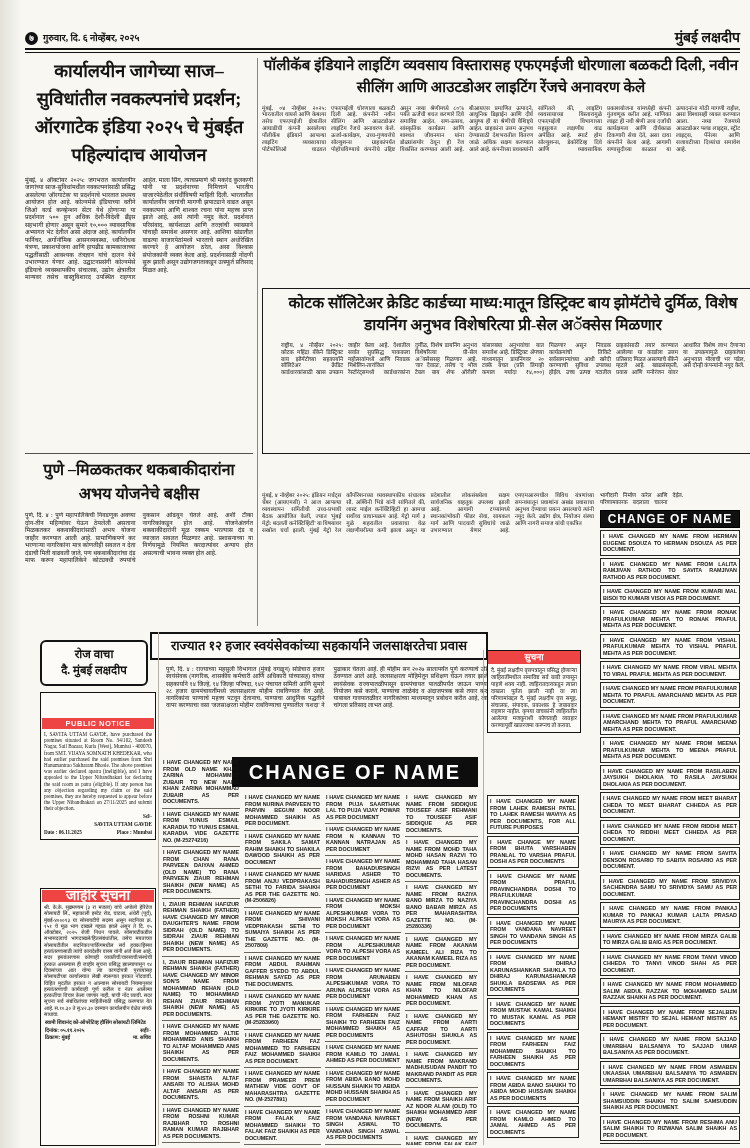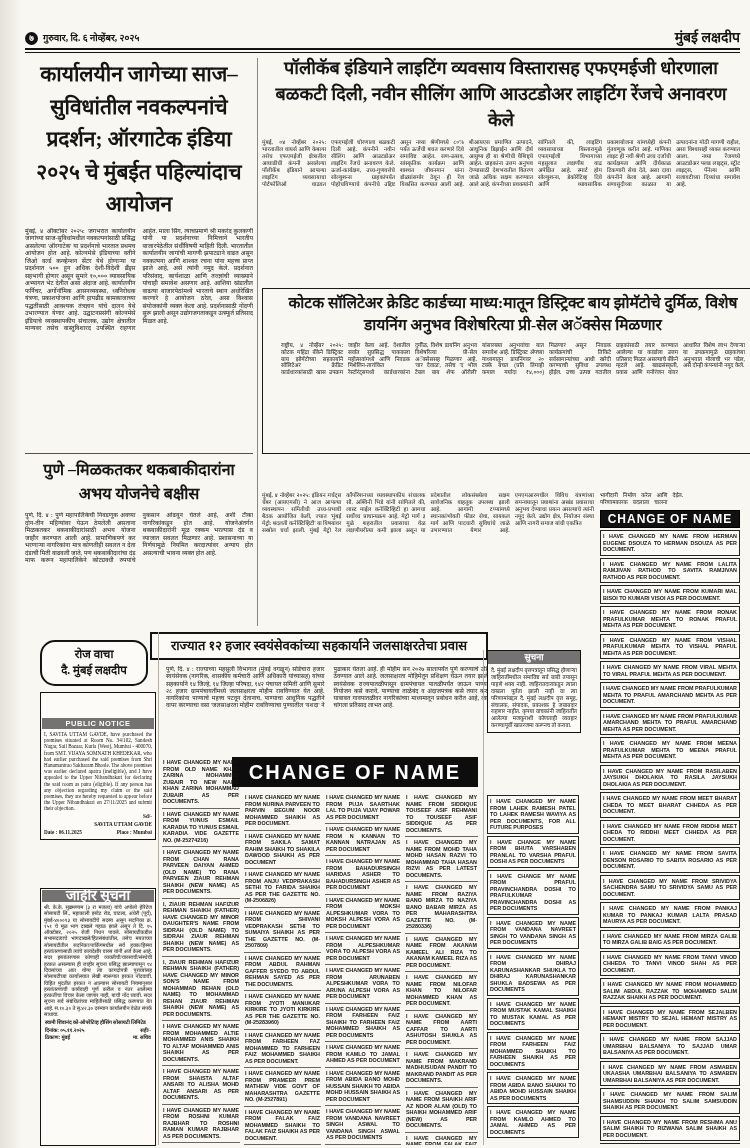--- a/index.html
+++ b/index.html
@@ -14,42 +14,42 @@
   .mast{margin-left:auto;font:800 14px/16px "Liberation Serif",serif;}
   .hrule-top{position:absolute;left:25px;top:48px;width:715px;border-top:2px solid #141414;}
   .hrule-top2{position:absolute;left:25px;top:52px;width:715px;border-top:1px solid #141414;}
   
   .headline{font-weight:700;text-align:center;}
   .bodytxt{text-align:justify;}
   .vrule{position:absolute;border-left:1px solid #8a877f;}
   .hr{position:absolute;border-top:1px solid #55524b;}
   
   .orgatec{position:absolute;left:25px;top:58px;width:228px;height:394px;}
-  .orgatec .headline{font-size:21px;line-height:1.55;}
+  .orgatec .headline{font-size:18px;line-height:1.55;}
   .orgatec .bodytxt{margin-top:7px;height:280px;overflow:hidden;column-count:2;column-gap:7px;font-size:6.1px;line-height:7.5px;}
   .polycab{position:absolute;left:262px;top:55px;width:478px;height:228px;}
-  .polycab .headline{font-size:18px;line-height:1.45;}
+  .polycab .headline{font-size:15px;line-height:1.45;}
   .polycab .bodytxt{margin-top:6px;height:164px;overflow:hidden;column-count:7;column-gap:5px;font-size:5.7px;line-height:6.9px;}
   .kotak{position:absolute;left:262px;top:288px;width:464px;height:158px;border:1px solid #1b1a18;padding:3px 18px;}
   .kotak .headline{font-size:15.5px;line-height:1.45;}
   .kotak .bodytxt{margin-top:5px;height:100px;overflow:hidden;column-count:7;column-gap:5px;font-size:5.6px;line-height:6.8px;}
   .pune{position:absolute;left:25px;top:458px;width:228px;height:168px;}
   .pune .headline{font-size:16px;line-height:1.5;}
   .pune .bodytxt{margin-top:6px;height:108px;overflow:hidden;column-count:2;column-gap:7px;font-size:6.1px;line-height:7.5px;}
   .lastmile-h{position:absolute;left:262px;top:461px;width:478px;font:700 13.5px/1.3 "Liberation Serif",serif;text-align:center;white-space:nowrap;overflow:hidden;}
   .lastmile-a{position:absolute;left:262px;top:492px;width:332px;height:134px;overflow:hidden;column-count:4;column-gap:5px;font-size:5.7px;line-height:6.9px;text-align:justify;}
   .lastmile-b{position:absolute;left:600px;top:492px;width:140px;height:14px;overflow:hidden;column-count:2;column-gap:5px;font-size:5.5px;line-height:6.6px;text-align:justify;}
   .jal-h{position:absolute;left:150px;top:632px;width:330px;border:2px solid #141414;background:#fcfbf7;
          font:700 13px/22px "Liberation Serif",serif;text-align:center;padding:1px 2px;}
   .jal-b{position:absolute;left:166px;top:666px;width:326px;height:90px;overflow:hidden;column-count:2;column-gap:9px;font-size:6px;line-height:7.3px;text-align:justify;}
   
-  .roj{position:absolute;left:40px;top:640px;width:104px;height:42px;border:2px solid #141414;border-radius:15px;
+  .roj{position:absolute;left:40px;top:640px;width:104px;height:42px;border:2px solid #141414;border-radius:6px;
        display:flex;flex-direction:column;justify-content:center;text-align:center;font:700 11.5px/1.35 "Liberation Serif",serif;background:#fcfbf7;}
   .pnote{position:absolute;left:40px;top:692px;width:112px;border:1px solid #14130f;background:#fcfbf7;padding:1px;}
-  .blackbar{background:#737373;color:#fff;text-align:center;font-family:"Liberation Sans",sans-serif;font-weight:800;}
+  .blackbar{background:#ef4444;color:#fff;text-align:center;font-family:"Liberation Sans",sans-serif;font-weight:800;}
   .pnote .blackbar{font-size:7.5px;line-height:11px;letter-spacing:.5px;margin-top:24px;}
   .pnote .bodytxt{font-size:5.1px;line-height:6.2px;padding:2px 2px 0;}
   .pnote .sig{text-align:right;font:700 5.2px/7px "Liberation Serif",serif;padding:1px 2px 0;}
   .pnote .dateline{display:flex;justify-content:space-between;font:700 5.2px/8px "Liberation Serif",serif;padding:0 2px 2px;}
   .jahir{position:absolute;left:40px;top:888px;width:112px;height:254px;border:1px solid #14130f;background:#fcfbf7;padding:1px;overflow:hidden;}
   .jahir .blackbar{font-size:14px;line-height:12px;font-family:"Liberation Serif",serif;}
   .jahir .bodytxt{font-size:5.1px;line-height:6.3px;padding:2px 2px;}
   .jahir .frow{display:flex;justify-content:space-between;font:700 5.2px/7.5px "Liberation Serif",serif;padding:0 3px;}
   .suchna{position:absolute;left:487px;top:650px;width:92px;border:1px solid #14130f;background:#fcfbf7;}
   .suchna .blackbar{font-size:9px;line-height:13px;font-family:"Liberation Serif",serif;}

